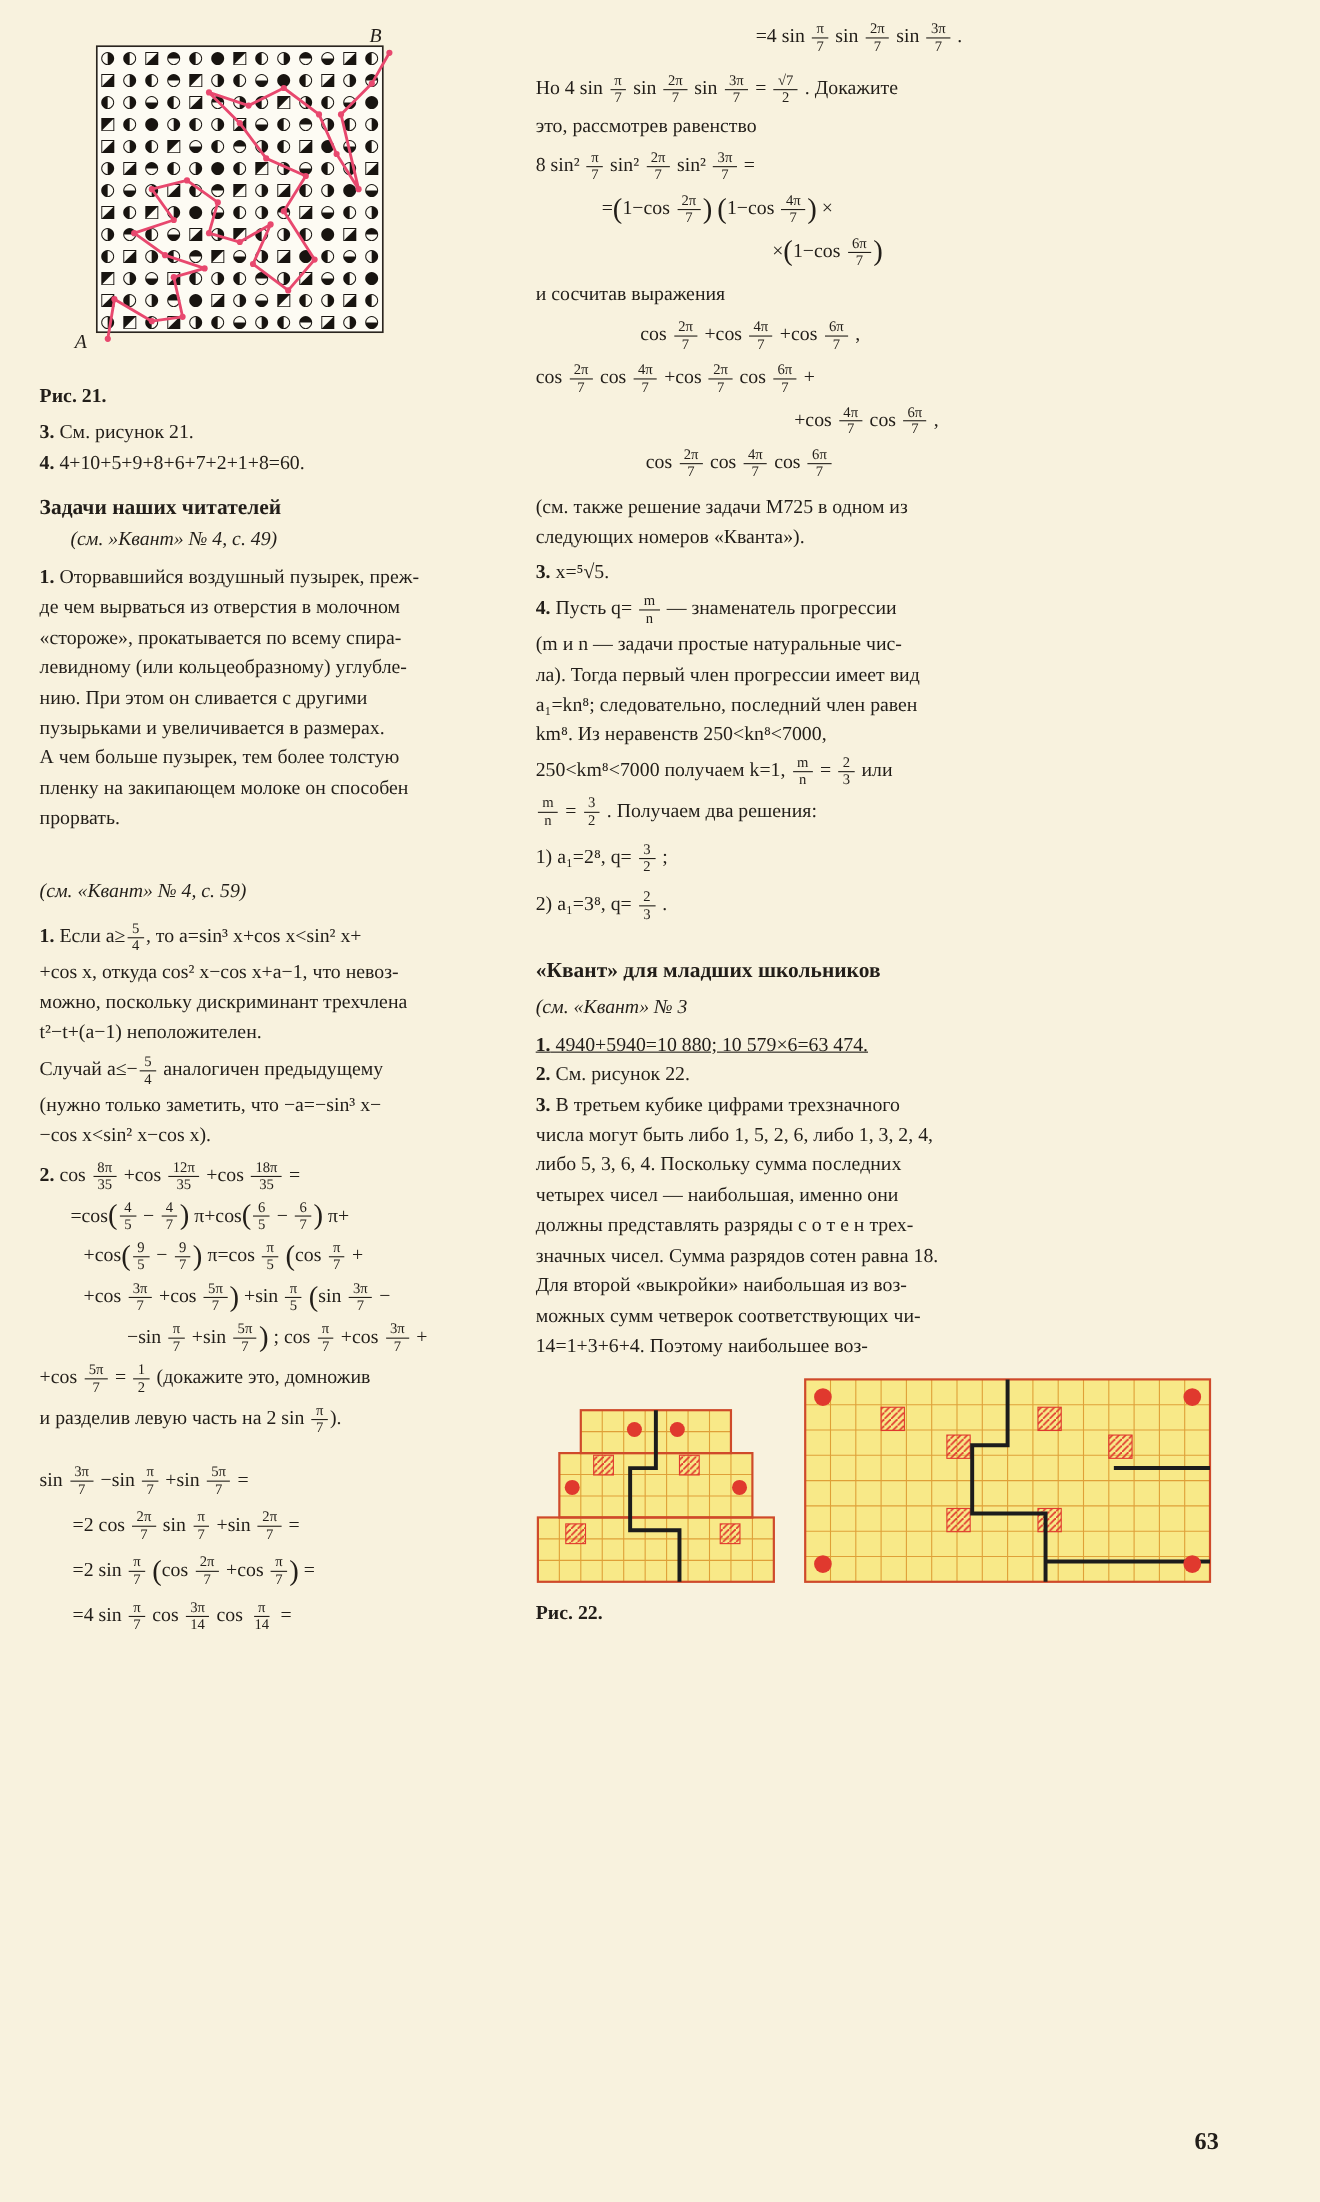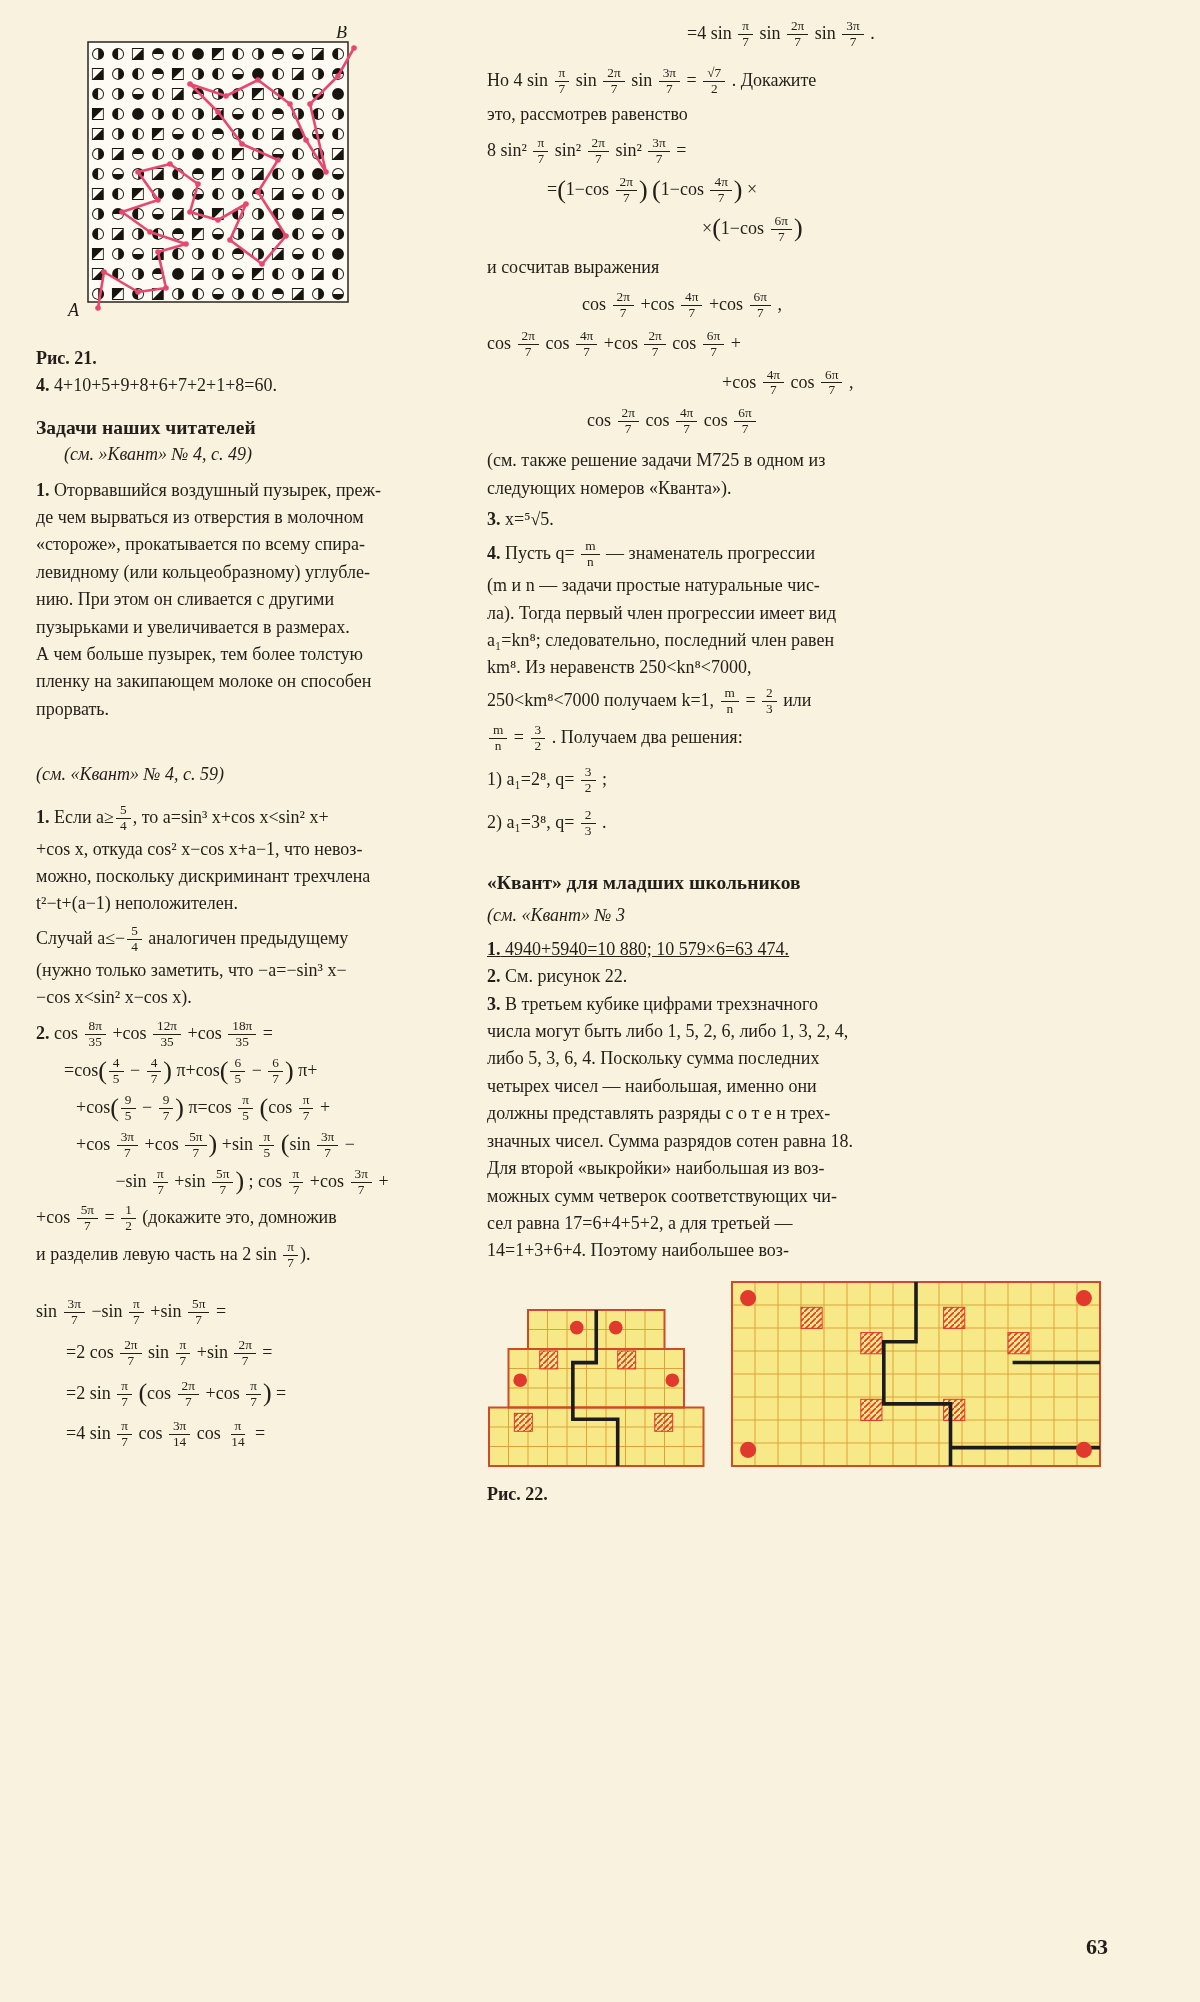--- a/index.html
+++ b/index.html
@@ -249,20 +249,21 @@
           <circle cx="260" cy="146" r="2.8" fill="#e8486e"></circle>
           <circle cx="244" cy="78" r="2.8" fill="#e8486e"></circle>
           <circle cx="272" cy="50" r="2.8" fill="#e8486e"></circle>
           <circle cx="288" cy="22" r="2.8" fill="#e8486e"></circle>
           <text x="270" y="12" font-size="18" font-style="italic" font-family="Liberation Serif, serif" fill="#221e19">B</text>
           <text x="2" y="290" font-size="18" font-style="italic" font-family="Liberation Serif, serif" fill="#221e19">A</text>
         </svg>
     </div>
     <div id="left-lines">
         <div class="ln cap" style="margin-top: 10px;"><b>Рис. 21.</b></div>
+        <div class="ln" style="margin-top: 8px;"><b>3.</b> См. рисунок 21.</div>
         <div class="ln" style="margin-top: 2px;"><b>4.</b> 4+10+5+9+8+6+7+2+1+8=60.</div>
         <div class="ln hd" style="margin-top: 16px;">Задачи наших читателей</div>
         <div class="ln it" style="margin-top: 2px; margin-left: 28px;">(см. »Квант» № 4, с. 49)</div>
         <div class="ln" style="margin-top: 10px;"><b>1.</b> Оторвавшийся воздушный пузырек, преж-</div>
         <div class="ln">де чем вырваться из отверстия в молочном</div>
         <div class="ln">«стороже», прокатывается по всему спира-</div>
         <div class="ln">левидному (или кольцеобразному) углубле-</div>
         <div class="ln">нию. При этом он сливается с другими</div>
         <div class="ln">пузырьками и увеличивается в размерах.</div>
         <div class="ln">А чем больше пузырек, тем более толстую</div>
@@ -524,21 +525,20 @@
         <div class="ln" style="margin-top: 8px; text-decoration: underline;"><b>1.</b> 4940+5940=10 880;  10 579×6=63 474.</div>
         <div class="ln"><b>2.</b> См. рисунок 22.</div>
         <div class="ln"><b>3.</b> В третьем кубике цифрами трехзначного</div>
         <div class="ln">числа могут быть либо 1, 5, 2, 6, либо 1, 3, 2, 4,</div>
         <div class="ln">либо 5, 3, 6, 4. Поскольку сумма последних</div>
         <div class="ln">четырех чисел — наибольшая, именно они</div>
         <div class="ln">должны представлять разряды с о т е н трех-</div>
         <div class="ln">значных чисел. Сумма разрядов сотен равна 18.</div>
         <div class="ln">Для второй «выкройки» наибольшая из воз-</div>
         <div class="ln">можных сумм четверок соответствующих чи-</div>
-        <div class="ln">сел равна 17=6+4+5+2, а для третьей —</div>
         <div class="ln">14=1+3+6+4.  Поэтому  наибольшее  воз-</div>
       </div>
     <div class="fig22row">
       <svg id="fig22a" width="218.5" height="160">
           <g transform="translate(2,2)">
             <rect x="39" y="0" width="136.5" height="39" fill="#f8e988"></rect>
             <rect x="19.5" y="39" width="175.5" height="58.5" fill="#f8e988"></rect>
             <rect x="0" y="97.5" width="214.5" height="58.5" fill="#f8e988"></rect>
             <line x1="58.5" y1="0" x2="58.5" y2="39" stroke="#dfa038" stroke-width="1"></line>
             <line x1="78" y1="0" x2="78" y2="39" stroke="#dfa038" stroke-width="1"></line>

